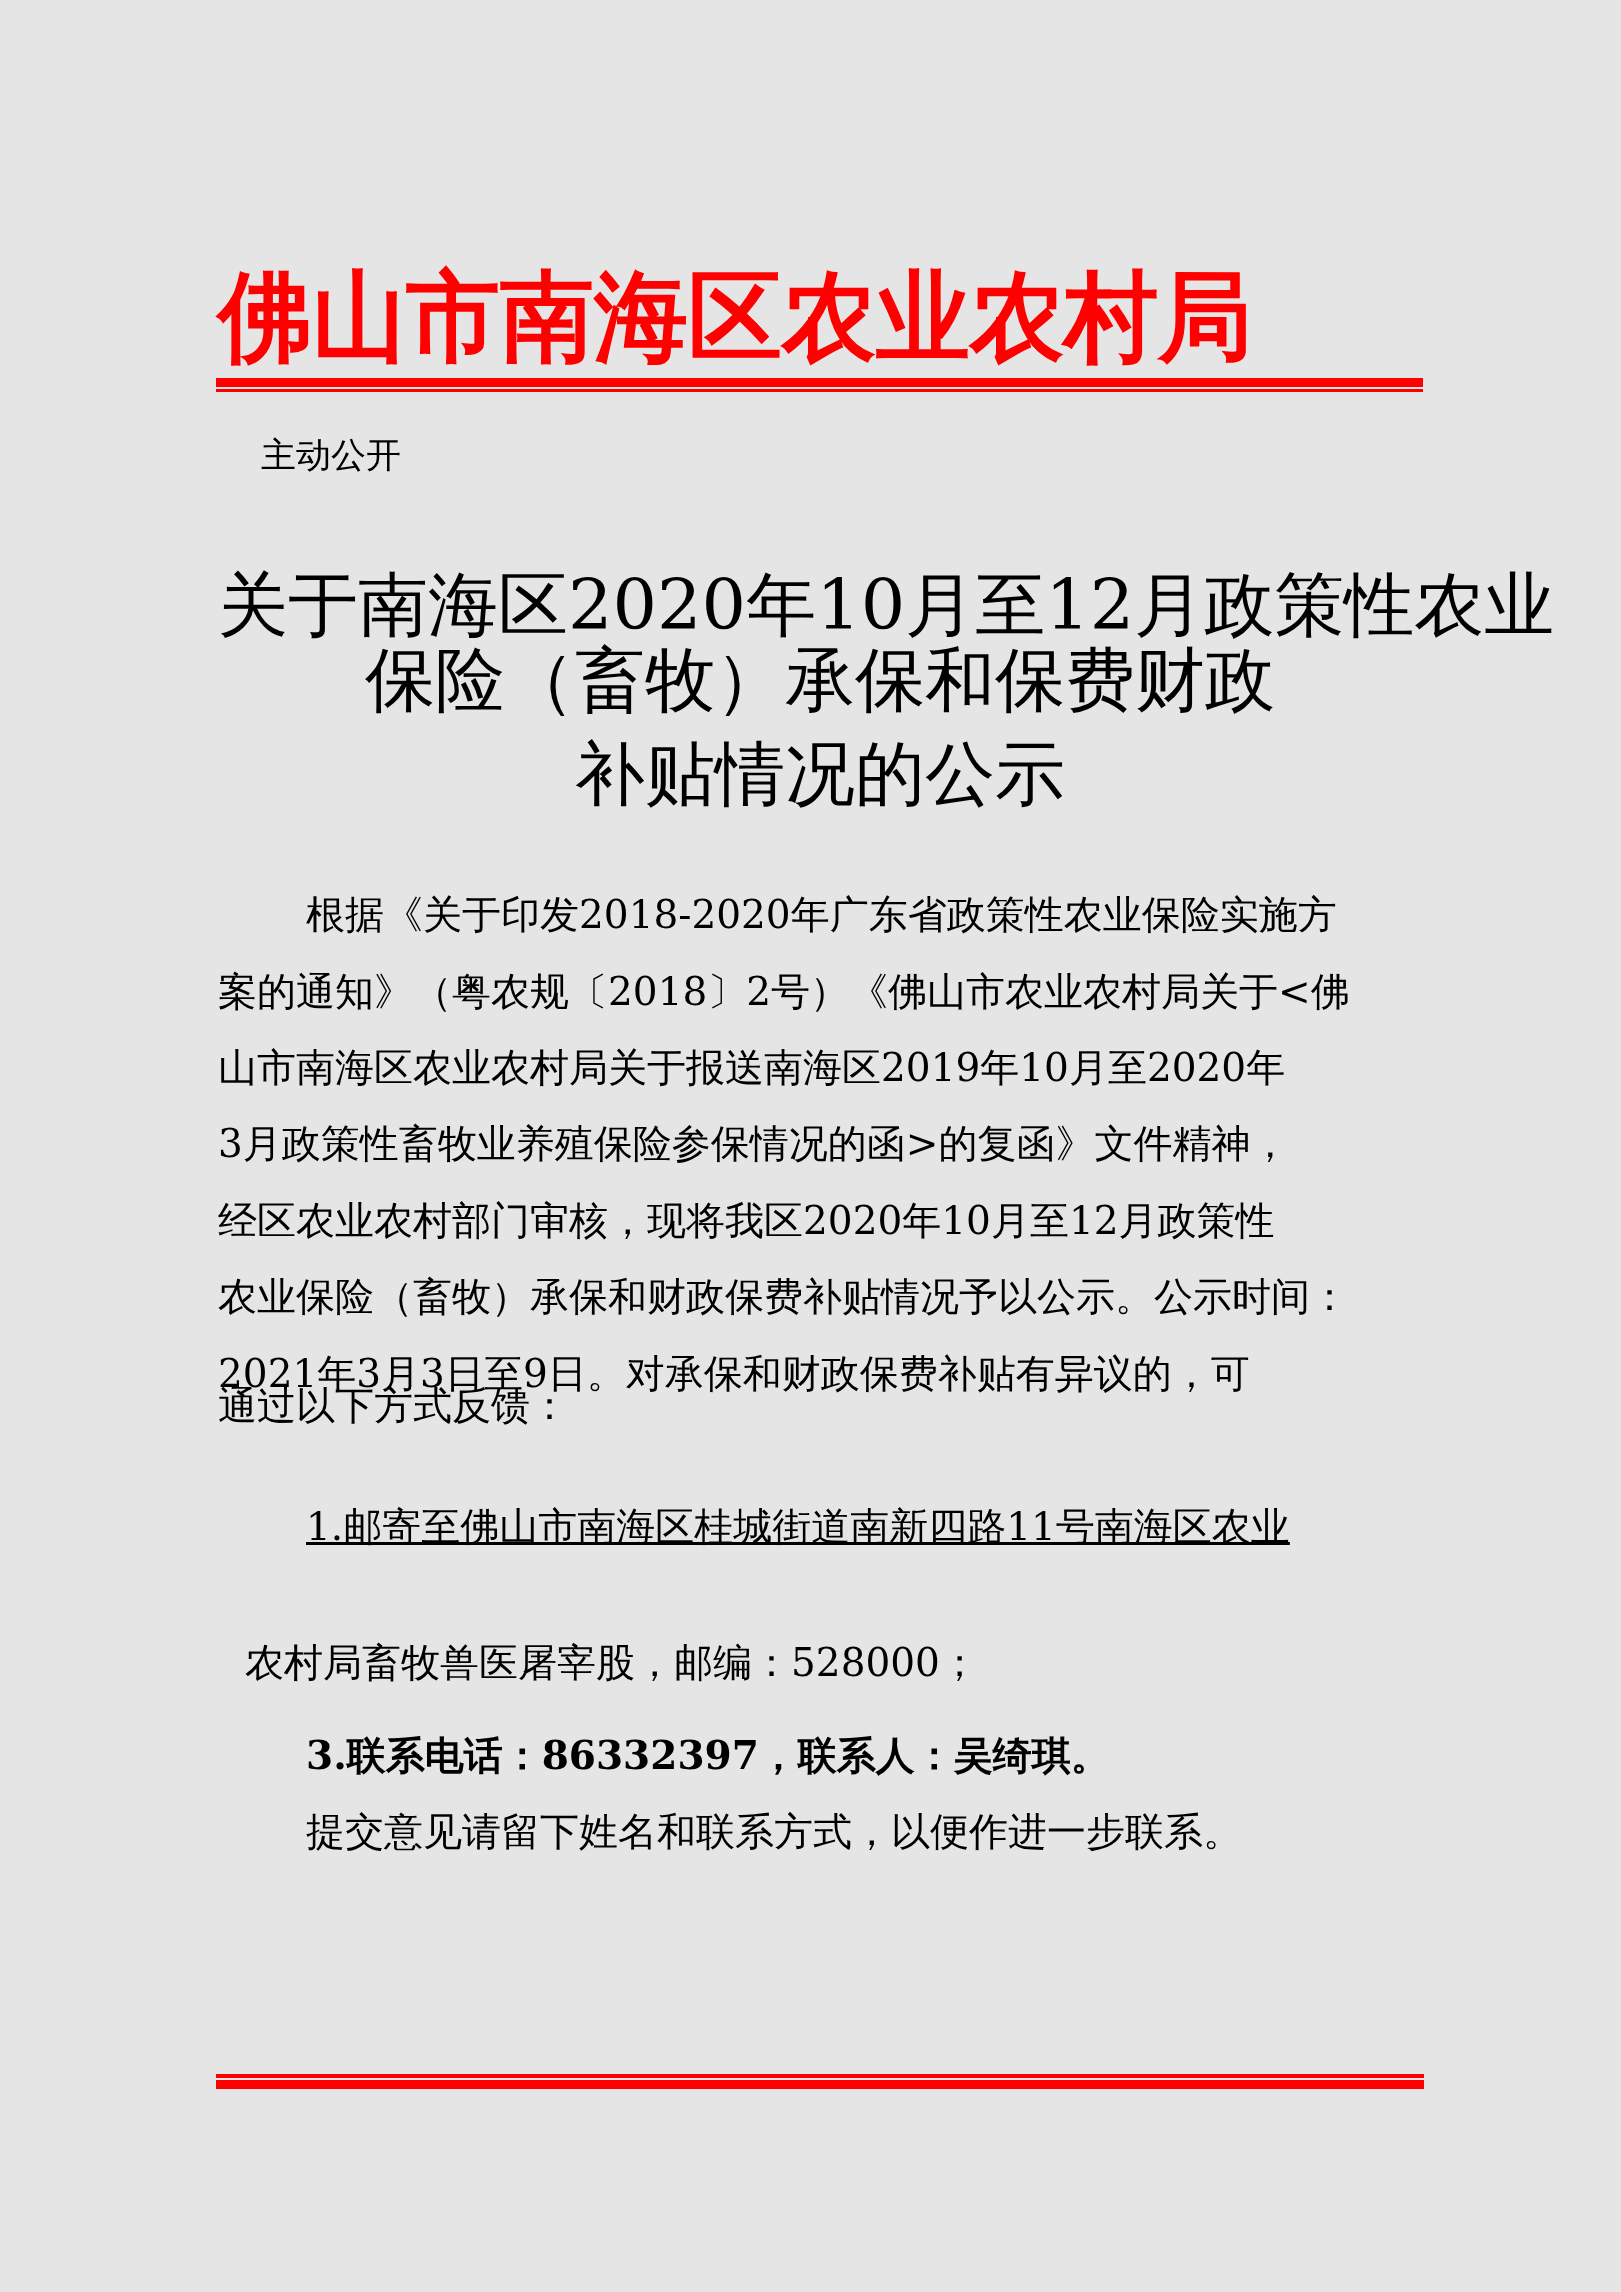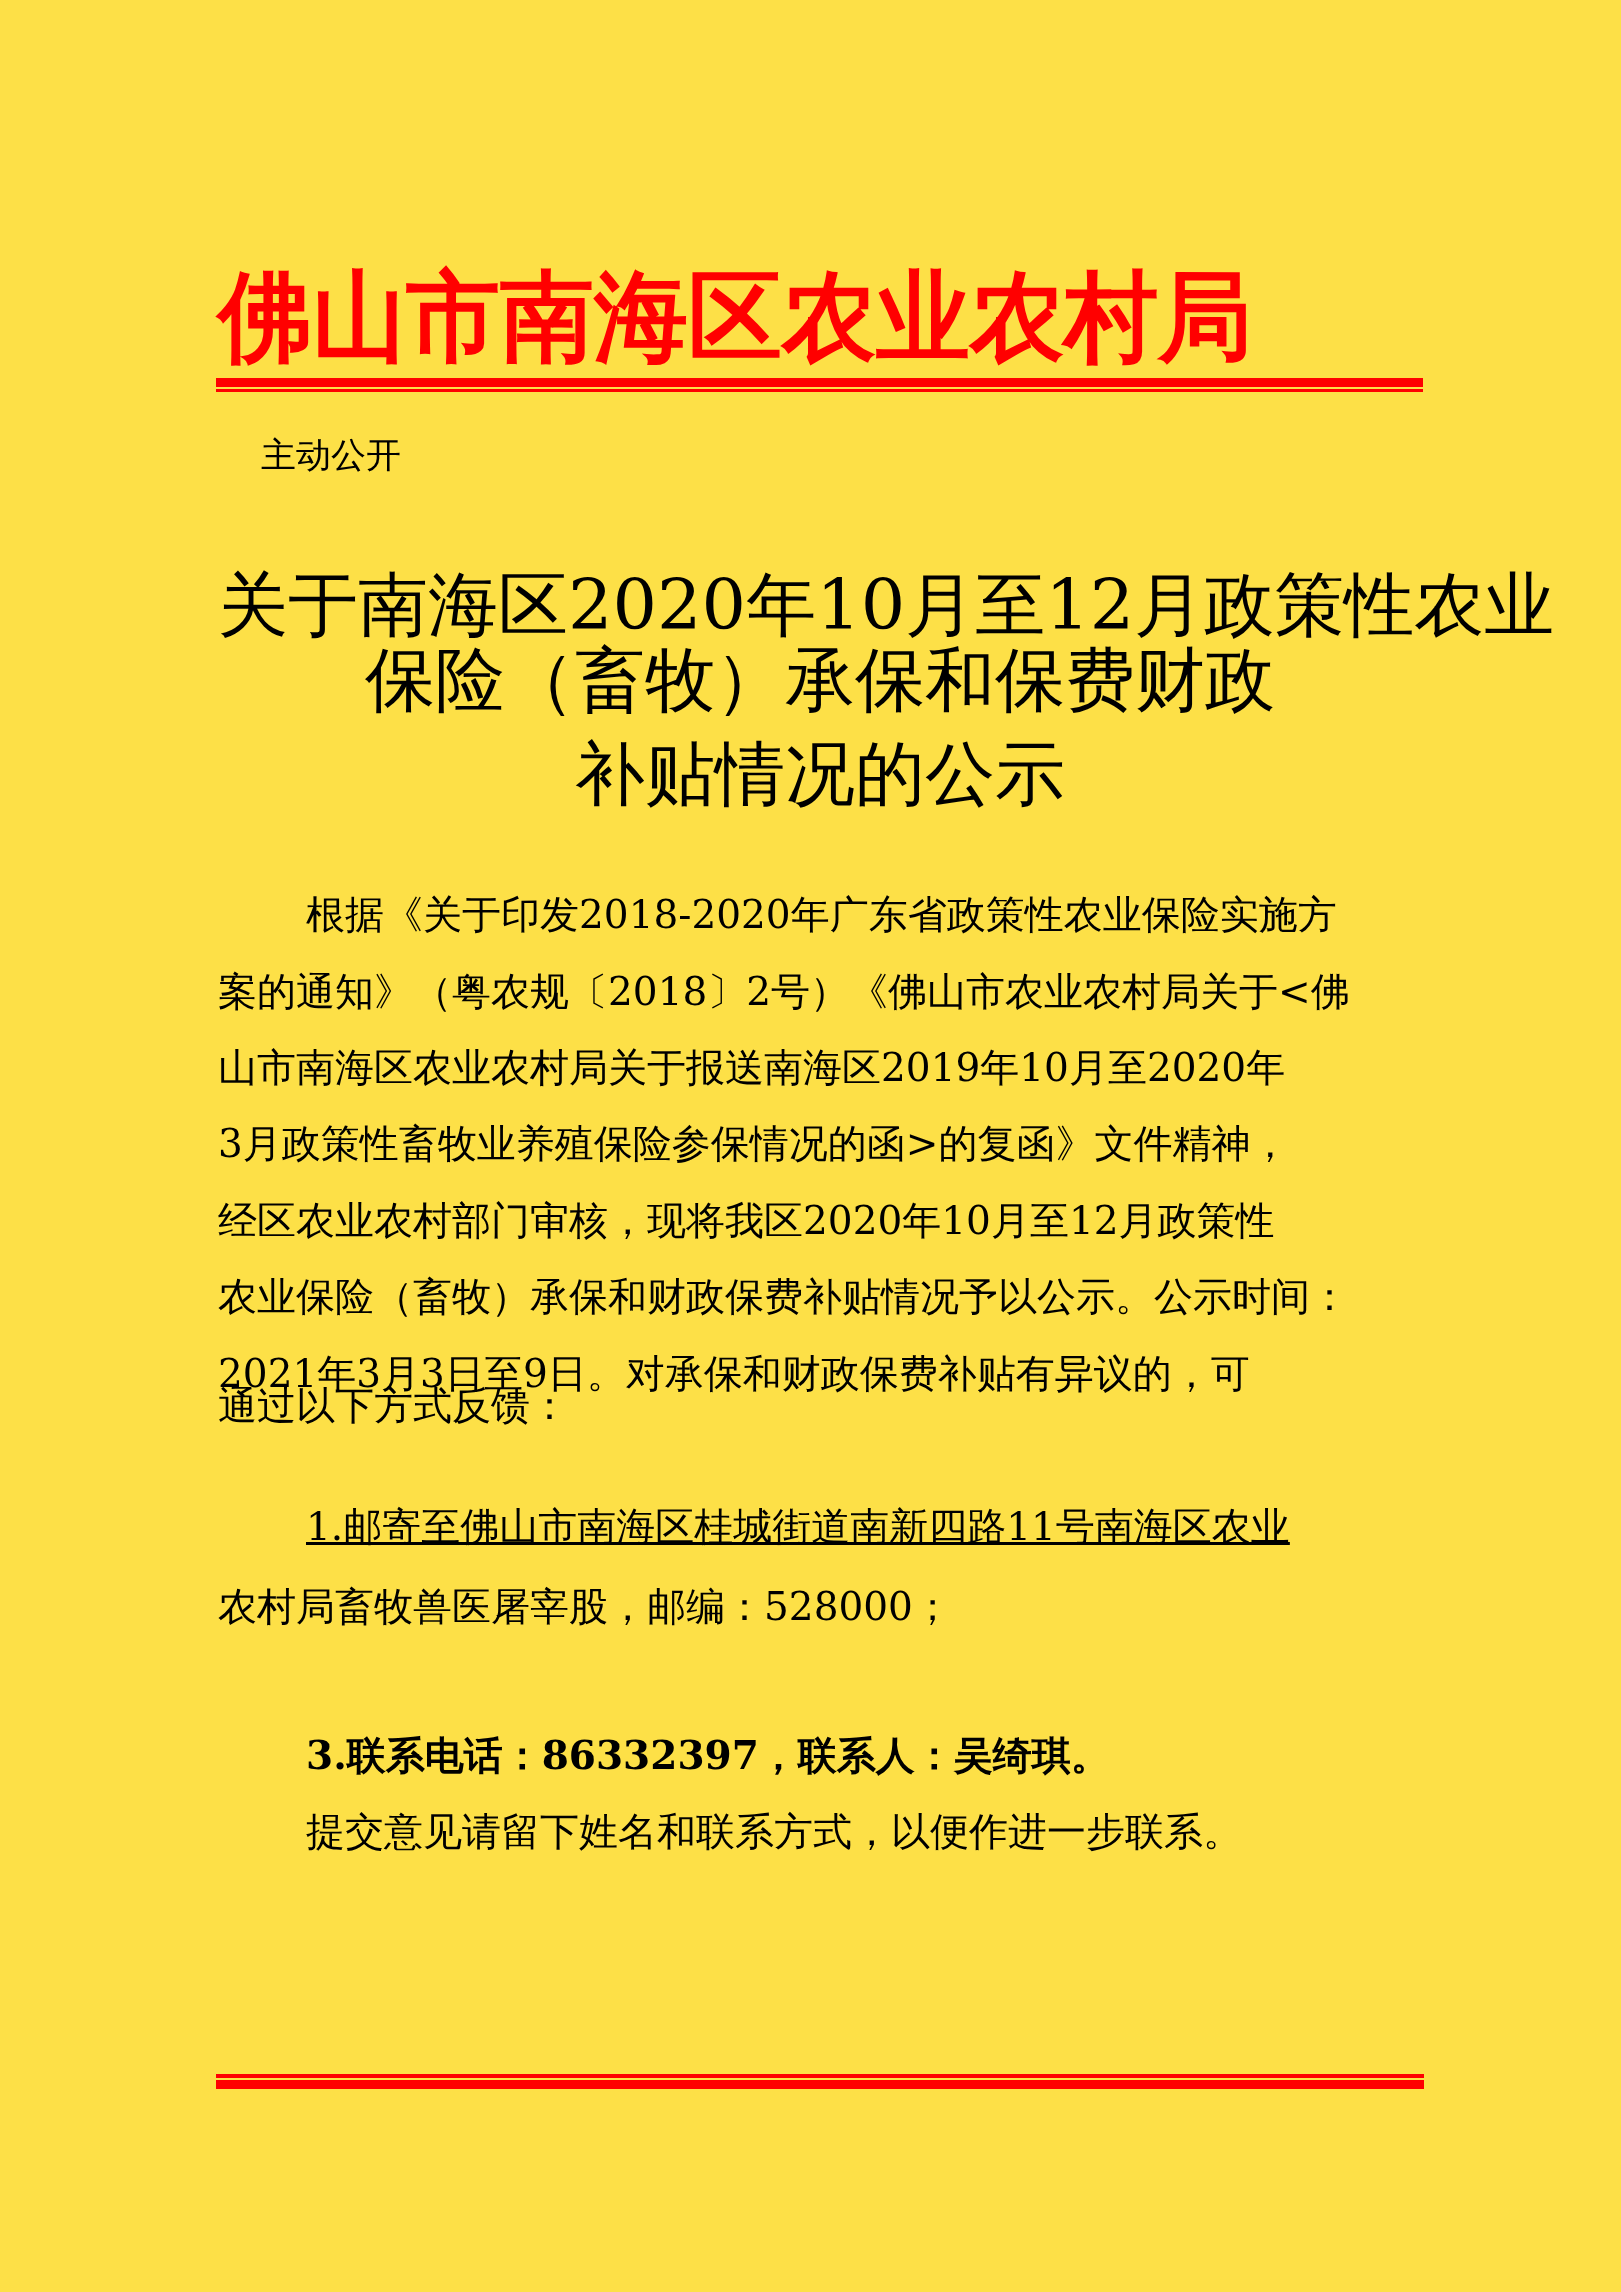--- a/index.html
+++ b/index.html
@@ -1,17 +1,17 @@
 <!DOCTYPE html>
 <html><head>
 <meta charset="utf-8">
 <style>
   html, body { margin: 0; padding: 0; background: #ffffff; }
   body { width: 1621px; height: 2293px; position: relative; overflow: hidden; }
-  .page { position: absolute; left: 0; top: 0; width: 1621px; height: 2293px; background: #fde047; }
+  .page { position: absolute; left: 0; top: 0; width: 1621px; height: 2293px; background: #e5e5e5; }
 
   .org-header {
     position: absolute; left: 218px; top: 257px; width: 1204px; height: 118px;
     color: #ff0000; font-family: "DejaVu Serif", "Liberation Serif", serif; font-weight: bold;
     font-size: 94px; line-height: 118px; white-space: nowrap;
     text-align: justify; text-align-last: justify;
     letter-spacing: 0;
   }
   .org-header span.inner { display: inline-block; width: 1204px; text-align: justify; text-align-last: justify; transform: scaleY(1.05); transform-origin: center; }
 
@@ -64,20 +64,20 @@
 
   <div class="body-line full indent" style="top: 885px; text-align: left; text-align-last: left; letter-spacing: 0px;">根据《关于印发2018-2020年广东省政策性农业保险实施方</div>
   <div class="body-line full" style="top: 962px; text-align: left; text-align-last: left; letter-spacing: 0px;">案的通知》（粤农规〔2018〕2号）《佛山市农业农村局关于&lt;佛</div>
   <div class="body-line full" style="top: 1038px; text-align: left; text-align-last: left; letter-spacing: 0px;">山市南海区农业农村局关于报送南海区2019年10月至2020年</div>
   <div class="body-line full" style="top: 1114px; text-align: left; text-align-last: left; letter-spacing: 0px;">3月政策性畜牧业养殖保险参保情况的函&gt;的复函》文件精神，</div>
   <div class="body-line full" style="top: 1191px; text-align: left; text-align-last: left; letter-spacing: 0px;">经区农业农村部门审核，现将我区2020年10月至12月政策性</div>
   <div class="body-line full" style="top: 1267px; text-align: left; text-align-last: left; letter-spacing: 0px;">农业保险（畜牧）承保和财政保费补贴情况予以公示。公示时间：</div>
   <div class="body-line full" style="top: 1344px; text-align: left; text-align-last: left; letter-spacing: 0px;">2021年3月3日至9日。对承保和财政保费补贴有异议的，可</div>
   <div class="body-line" style="top:1376px;">通过以下方式反馈：</div>
   <div class="body-line full indent" style="top: 1497px; text-align: left; text-align-last: left; letter-spacing: 0px; text-decoration: underline;">1.邮寄至佛山市南海区桂城街道南新四路11号南海区农业</div>
-  <div class="body-line" style="top:1577px;">农村局畜牧兽医屠宰股，邮编：528000；</div>
+  <div class="body-line" style="top:1633px;margin-left:27px;">农村局畜牧兽医屠宰股，邮编：528000；</div>
   <div class="body-line indent" style="top:1726px;font-weight:bold;">3.联系电话：86332397，联系人：吴绮琪。</div>
   <div class="body-line indent" style="top:1802px;">提交意见请留下姓名和联系方式，以便作进一步联系。</div>
 
   <div class="rule-bot-thin"></div>
   <div class="rule-bot-thick"></div>
 </div>
 
 
 </body></html>

